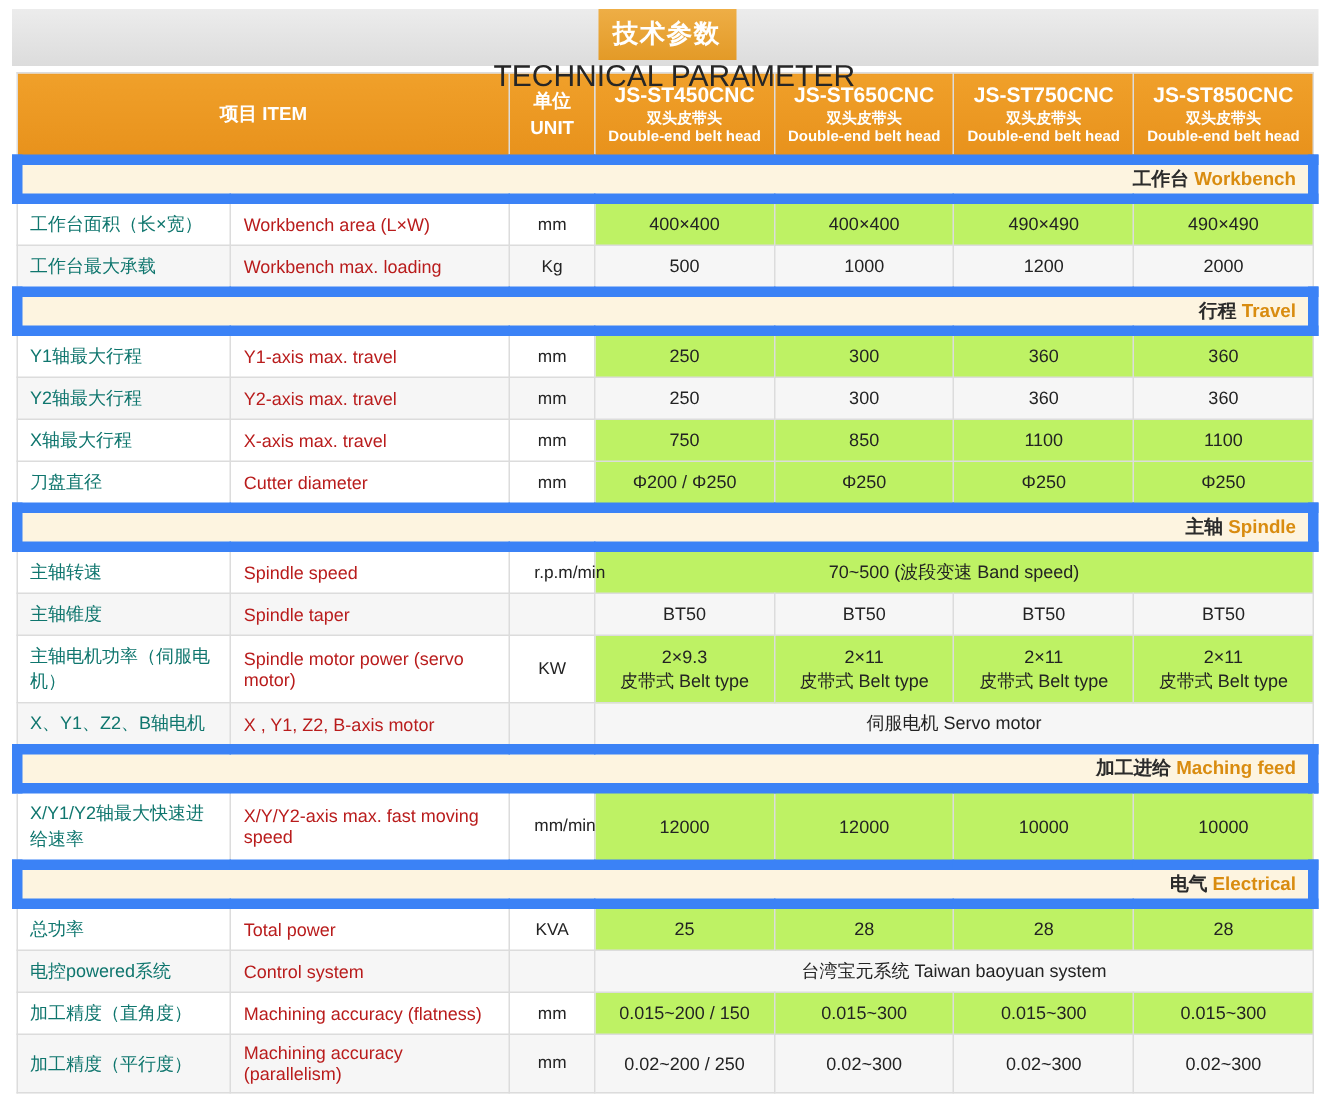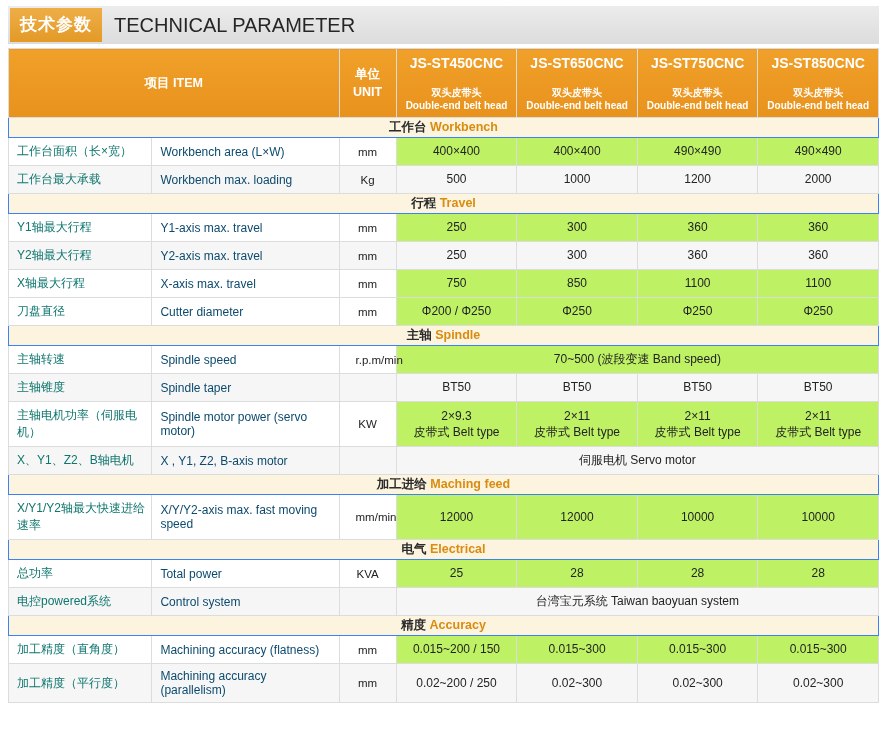--- a/index.html
+++ b/index.html
@@ -16,20 +16,21 @@
     overflow: hidden;
   }
 
   
   .header {
     display: flex;
     align-items: center;
     height: 38px;
     margin: 6px 8px 4px 8px;
     background: linear-gradient(to bottom, #ececec 0%, #e4e4e4 50%, #dcdcdc 100%);
+    flex-direction: column;
   }
   .header-badge {
     background: #e8a33a;
     background: linear-gradient(to bottom, #eeae46 0%, #e39a27 100%);
     color: #ffffff;
     font-size: 17px;
     font-weight: bold;
     padding: 5px 10px 6px 10px;
     margin-left: 2px;
     letter-spacing: 1px;
@@ -68,46 +69,46 @@
     color: #ffffff;
     text-align: center;
     padding: 6px 2px;
     border: 1px solid #e8921c;
   }
   .th-item { font-size: 12.5px; font-weight: bold; text-align: center; }
   .th-unit { font-size: 12.5px; font-weight: bold; line-height: 1.45; }
   .th-model .m-name {
     font-size: 14px; font-weight: bold; letter-spacing: 0px;
   }
-  .th-model .m-sub1 { font-size: 10px; font-weight: bold; margin-top: 15px; }
+  .th-model .m-sub1 { font-size: 10px; font-weight: bold; margin-top: 1px; }
   .th-model .m-sub2 { font-size: 10px; font-weight: bold; }
 
   
   tr.section td {
     background: #fdf4e0;
     color: #d98c10;
     font-weight: bold;
     font-size: 12.5px;
     padding: 1px 8px;
-    border: 1px solid #3b82f6;
-    text-align: center;
+    border: 7px solid #3b82f6;
+    text-align: right;
   }
   tr.section .cn { color: #2b2b2b; }
 
   
   td.label-cn {
     font-size: 12px;
     color: #0f766e;
     padding: 5px 6px 5px 8px;
     background: #ffffff;
     text-align: left;
   }
   td.label-en {
     font-size: 12px;
-    color: #0c4a6e;
+    color: #b91c1c;
     padding: 5px 6px 5px 8px;
     background: #ffffff;
     text-align: left;
   }
   td.unit {
     font-size: 11.5px;
     color: #232323;
     text-align: center;
     padding: 5px 16px;
     background: #ffffff;
@@ -303,23 +304,20 @@
           <td class="val">28</td>
           <td class="val">28</td>
           <td class="val">28</td>
         </tr>
         <tr class="alt">
           <td class="label-cn">电控powered系统</td>
           <td class="label-en">Control system</td>
           <td class="unit"></td>
           <td class="val" colspan="4">台湾宝元系统  Taiwan baoyuan system</td>
         </tr>
-        <tr class="section">
-          <td colspan="7"><span class="cn">精度</span> <span>Accuracy</span></td>
-        </tr>
         <tr>
           <td class="label-cn">加工精度（直角度）</td>
           <td class="label-en">Machining accuracy (flatness)</td>
           <td class="unit">mm</td>
           <td class="val">0.015~200 / 150</td>
           <td class="val">0.015~300</td>
           <td class="val">0.015~300</td>
           <td class="val">0.015~300</td>
         </tr>
         <tr class="alt">

